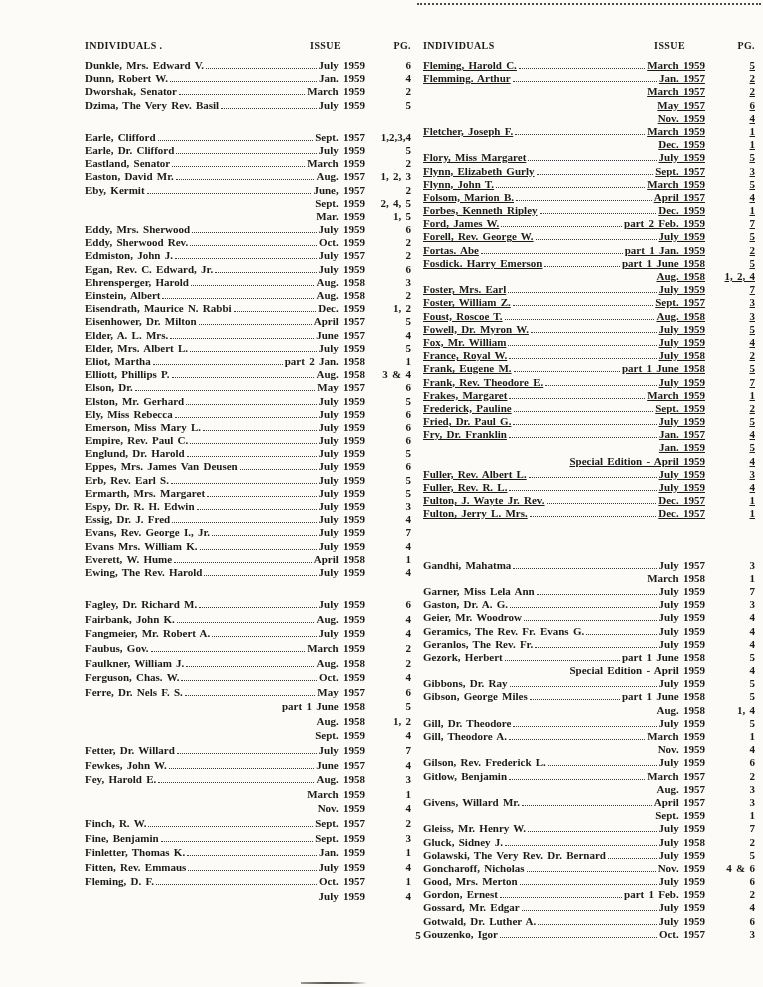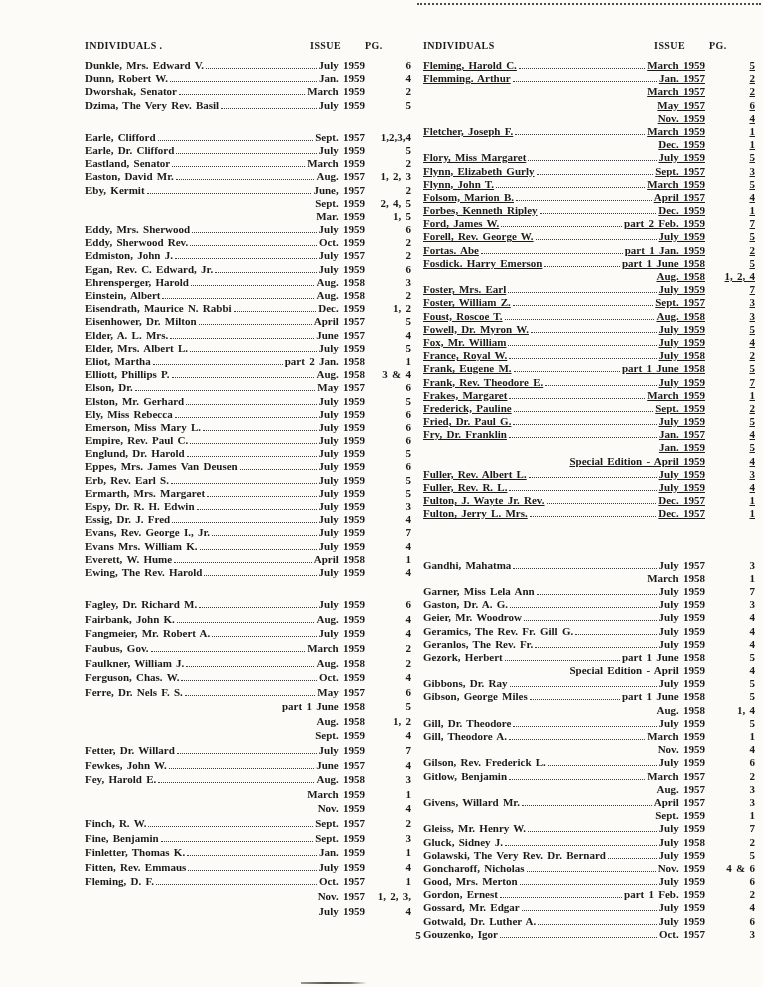--- a/index.html
+++ b/index.html
@@ -17,21 +17,21 @@
   .col-left{left:85px;width:326px;}
   .col-right{left:423px;width:332px;}
 
   .colhead{
     display:flex;align-items:baseline;
     font-size:10px;font-weight:bold;letter-spacing:.4px;
     margin-bottom:8px;white-space:nowrap;
   }
   .colhead .h-ind{flex:1 1 auto;}
   .colhead .h-issue{flex:0 0 auto;margin-right:24px;}
-  .colhead .h-pg{flex:0 0 auto;width:46px;}
+  .colhead .h-pg{flex:0 0 auto;width:46px;text-align:right;}
 
   .row{
     display:flex;align-items:baseline;
     height:13.2px;font-size:11px;font-weight:bold;
     white-space:nowrap;word-spacing:1.5px;
   }
   .col-left .group:nth-child(3) .row{height:14.6px;}
   .name{flex:0 0 auto;}
   .leader{
     flex:1 1 auto;min-width:3px;
@@ -423,26 +423,20 @@
           </div>
           <div class="row">
             <span class="name">Fleming, D. F.</span>
             <span class="leader"></span>
             <span class="issue">Oct. 1957</span>
             <span class="pg">1</span>
           </div>
           <div class="row cont">
             <span class="name"></span>
             <span class="leader"></span>
-            <span class="issue">Nov. 1957</span>
-            <span class="pg">1, 2, 3,</span>
-          </div>
-          <div class="row cont">
-            <span class="name"></span>
-            <span class="leader"></span>
             <span class="issue">July 1959</span>
             <span class="pg">4</span>
           </div>
         </div>
       </div>
   </div>
 
   <div class="col col-right">
     <div class="colhead">
       <span class="h-ind">INDIVIDUALS</span>
@@ -687,21 +681,21 @@
             <span class="issue">July 1959</span>
             <span class="pg">3</span>
           </div>
           <div class="row">
             <span class="name">Geier, Mr. Woodrow</span>
             <span class="leader"></span>
             <span class="issue">July 1959</span>
             <span class="pg">4</span>
           </div>
           <div class="row">
-            <span class="name">Geramics, The Rev. Fr. Gill G.</span>
+            <span class="name">Geramics, The Rev. Fr. Evans G.</span>
             <span class="leader"></span>
             <span class="issue">July 1959</span>
             <span class="pg">4</span>
           </div>
           <div class="row">
             <span class="name">Geranlos, The Rev. Fr.</span>
             <span class="leader"></span>
             <span class="issue">July 1959</span>
             <span class="pg">4</span>
           </div>

